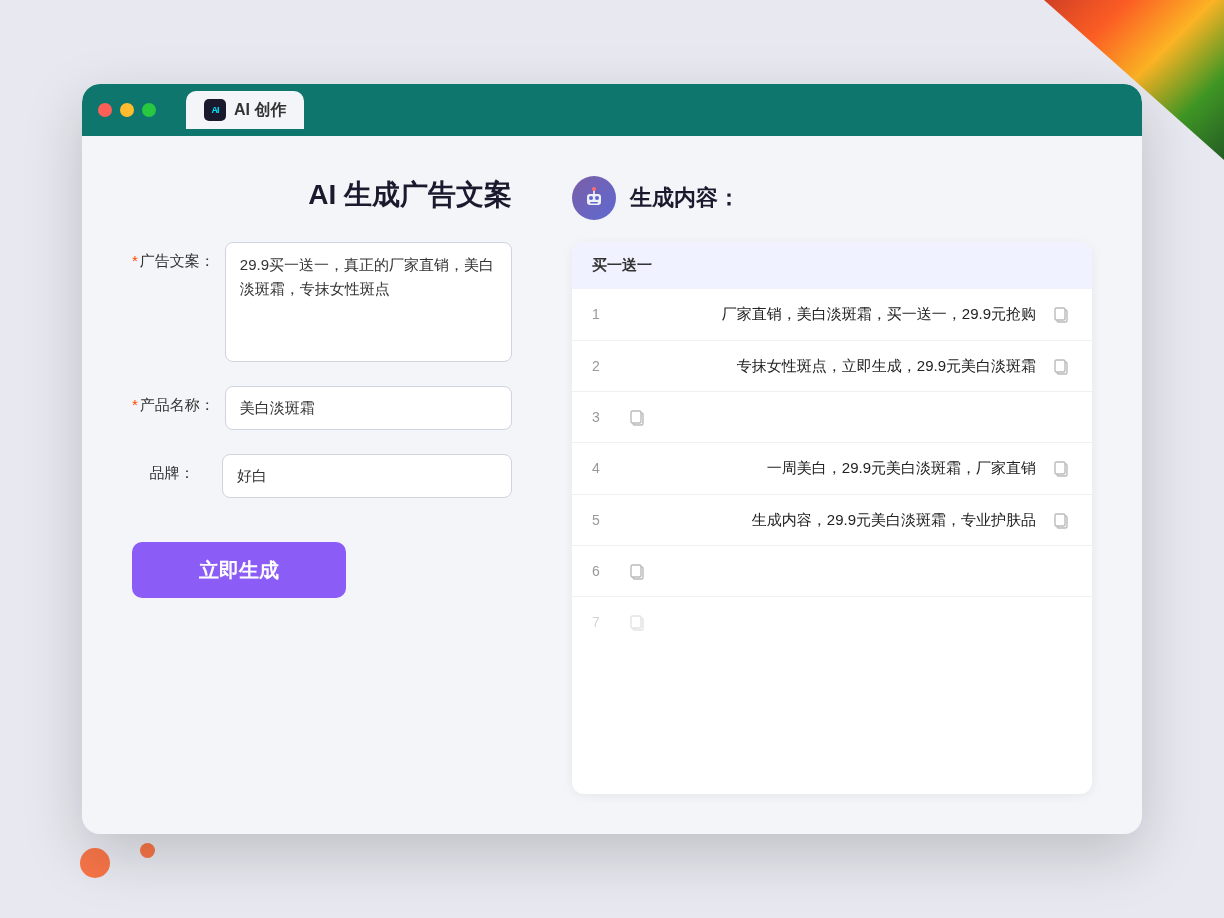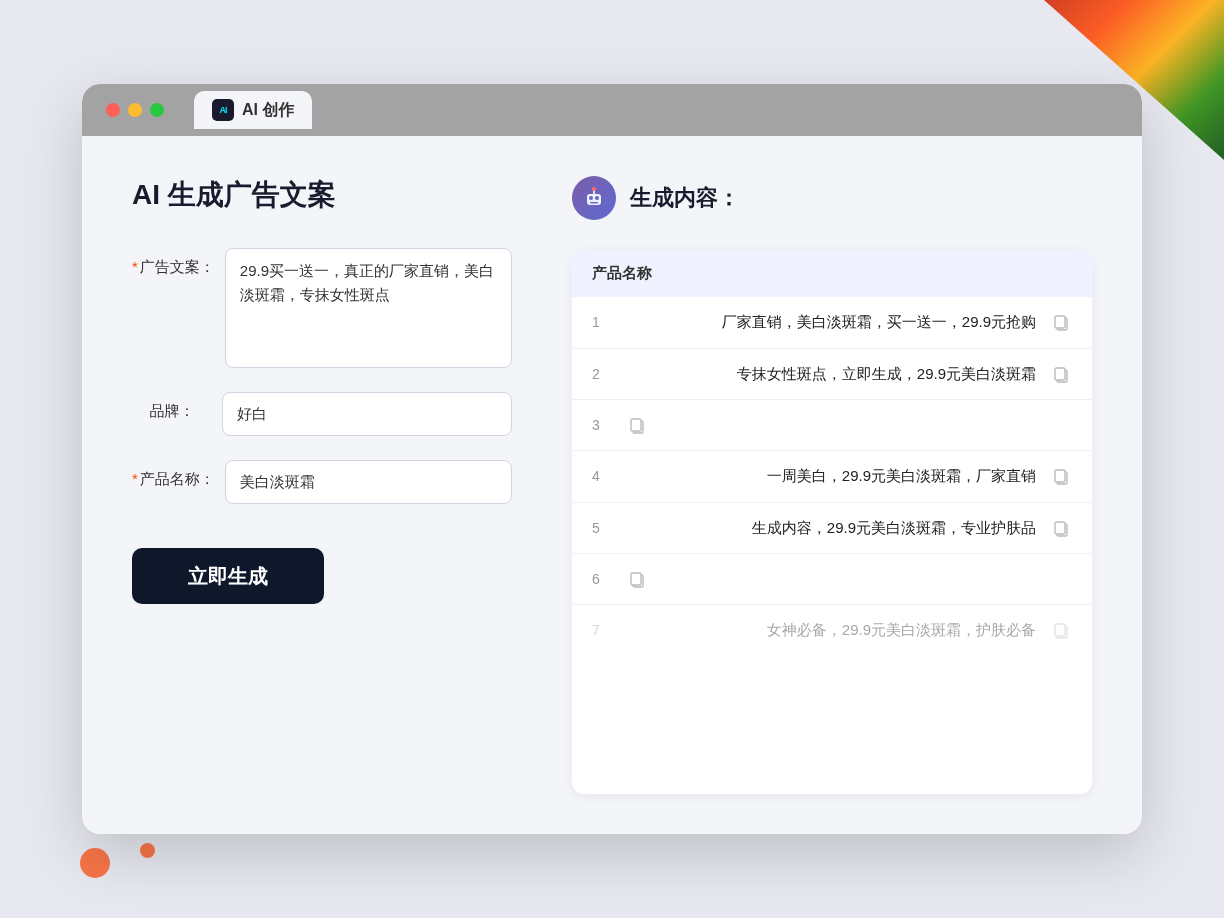--- a/index.html
+++ b/index.html
@@ -57,25 +57,25 @@
       display: flex;
       flex-direction: column;
       overflow: hidden;
       position: relative;
       z-index: 10;
     }
 
     
     .title-bar {
       height: 52px;
-      background: #a3a3a3;
+      background: #0f766e;
       border-radius: 18px 18px 0 0;
       display: flex;
       align-items: center;
-      padding: 0 24px;
+      padding: 0 16px;
       gap: 14px;
       flex-shrink: 0;
     }
     .traffic-lights {
       display: flex;
       gap: 8px;
       align-items: center;
     }
     .traffic-light {
       width: 14px;
@@ -126,21 +126,22 @@
       width: 380px;
       flex-shrink: 0;
       display: flex;
       flex-direction: column;
       gap: 24px;
     }
     .page-title {
       font-size: 28px;
       font-weight: 700;
       color: #1a1a2e;
-      margin-bottom: 10px;
+      margin-bottom: 4px;
+      text-align: right;
     }
 
     .form-row {
       display: flex;
       align-items: flex-start;
       gap: 10px;
     }
     .form-label {
       font-size: 15px;
       color: #333;
@@ -167,39 +168,39 @@
     }
     textarea.form-input {
       height: 120px;
       line-height: 1.6;
     }
     input.form-input {
       height: 44px;
     }
 
     .generate-btn {
-      width: 192px;
+      width: 214px;
       height: 56px;
-      background: #0f172a;
+      background: #8b5cf6;
       color: #fff;
       font-size: 20px;
       font-weight: 600;
       border: none;
       border-radius: 10px;
       cursor: pointer;
       margin-top: 20px;
       font-family: inherit;
     }
 
     
     .right-panel {
       flex: 1;
       display: flex;
       flex-direction: column;
-      gap: 12px;
+      gap: 4px;
     }
     .right-header {
       display: flex;
       align-items: center;
       gap: 14px;
       margin-bottom: 18px;
     }
     .robot-icon {
       width: 44px;
       height: 44px;
@@ -299,29 +300,29 @@
       <h1 class="page-title">AI 生成广告文案</h1>
 
       <div class="form-row">
         <label class="form-label">
           <span class="required-star">*</span><span>广告文案：</span>
         </label>
         <textarea class="form-input" placeholder="29.9买一送一，真正的厂家直销，美白淡斑霜，专抹女性斑点" style="">29.9买一送一，真正的厂家直销，美白淡斑霜，专抹女性斑点</textarea>
       </div>
 
       <div class="form-row">
-        <label class="form-label">品牌：</label>
-        <input type="text" class="form-input" value="好白" style="">
-      </div>
-
-      <div class="form-row">
         <label class="form-label">
           <span class="required-star">*</span><span>产品名称：</span>
         </label>
         <input type="text" class="form-input" value="美白淡斑霜" style="">
+      </div>
+
+      <div class="form-row">
+        <label class="form-label">品牌：</label>
+        <input type="text" class="form-input" value="好白" style="">
       </div>
 
       <button class="generate-btn">立即生成</button>
     </div>
 
     <div class="right-panel">
       <div class="right-header">
         <div class="robot-icon">
           <svg width="26" height="26" viewBox="0 0 26 26" fill="none" xmlns="http://www.w3.org/2000/svg">
             <circle cx="13" cy="13" r="13" fill="none"></circle>
@@ -334,21 +335,21 @@
             <rect x="9" y="17" width="8" height="1.5" rx="0.75" fill="#5e6ad2"></rect>
 
             <line x1="13" y1="9" x2="13" y2="5" stroke="white" stroke-width="1.5"></line>
             <circle cx="13" cy="4" r="2" fill="#ff6b6b"></circle>
           </svg>
         </div>
         <span class="right-title">生成内容：</span>
       </div>
 
       <div class="results-container">
-        <div class="results-header">产品名称</div>
+        <div class="results-header">买一送一</div>
         <div id="results-list">
             <div class="result-row">
     <span class="result-num">1</span>
     <span class="result-text">厂家直销，美白淡斑霜，买一送一，29.9元抢购</span>
     <span class="copy-icon">
       <svg viewBox="0 0 18 18" fill="none" xmlns="http://www.w3.org/2000/svg">
         <rect x="5" y="5" width="10" height="12" rx="1.5" stroke="#bbb" stroke-width="1.4" fill="none"></rect>
         <rect x="3" y="3" width="10" height="12" rx="1.5" stroke="#bbb" stroke-width="1.4" fill="white"></rect>
       </svg>
     </span>
@@ -396,21 +397,20 @@
     <span class="result-num">6</span>
     <span class="copy-icon">
       <svg viewBox="0 0 18 18" fill="none" xmlns="http://www.w3.org/2000/svg">
         <rect x="5" y="5" width="10" height="12" rx="1.5" stroke="#bbb" stroke-width="1.4" fill="none"></rect>
         <rect x="3" y="3" width="10" height="12" rx="1.5" stroke="#bbb" stroke-width="1.4" fill="white"></rect>
       </svg>
     </span>
   </div>
             <div class="result-row dimmed">
     <span class="result-num">7</span>
-    <span class="result-text">女神必备，29.9元美白淡斑霜，护肤必备</span>
     <span class="copy-icon">
       <svg viewBox="0 0 18 18" fill="none" xmlns="http://www.w3.org/2000/svg">
         <rect x="5" y="5" width="10" height="12" rx="1.5" stroke="#bbb" stroke-width="1.4" fill="none"></rect>
         <rect x="3" y="3" width="10" height="12" rx="1.5" stroke="#bbb" stroke-width="1.4" fill="white"></rect>
       </svg>
     </span>
   </div>
           </div>
       </div>
     </div>

